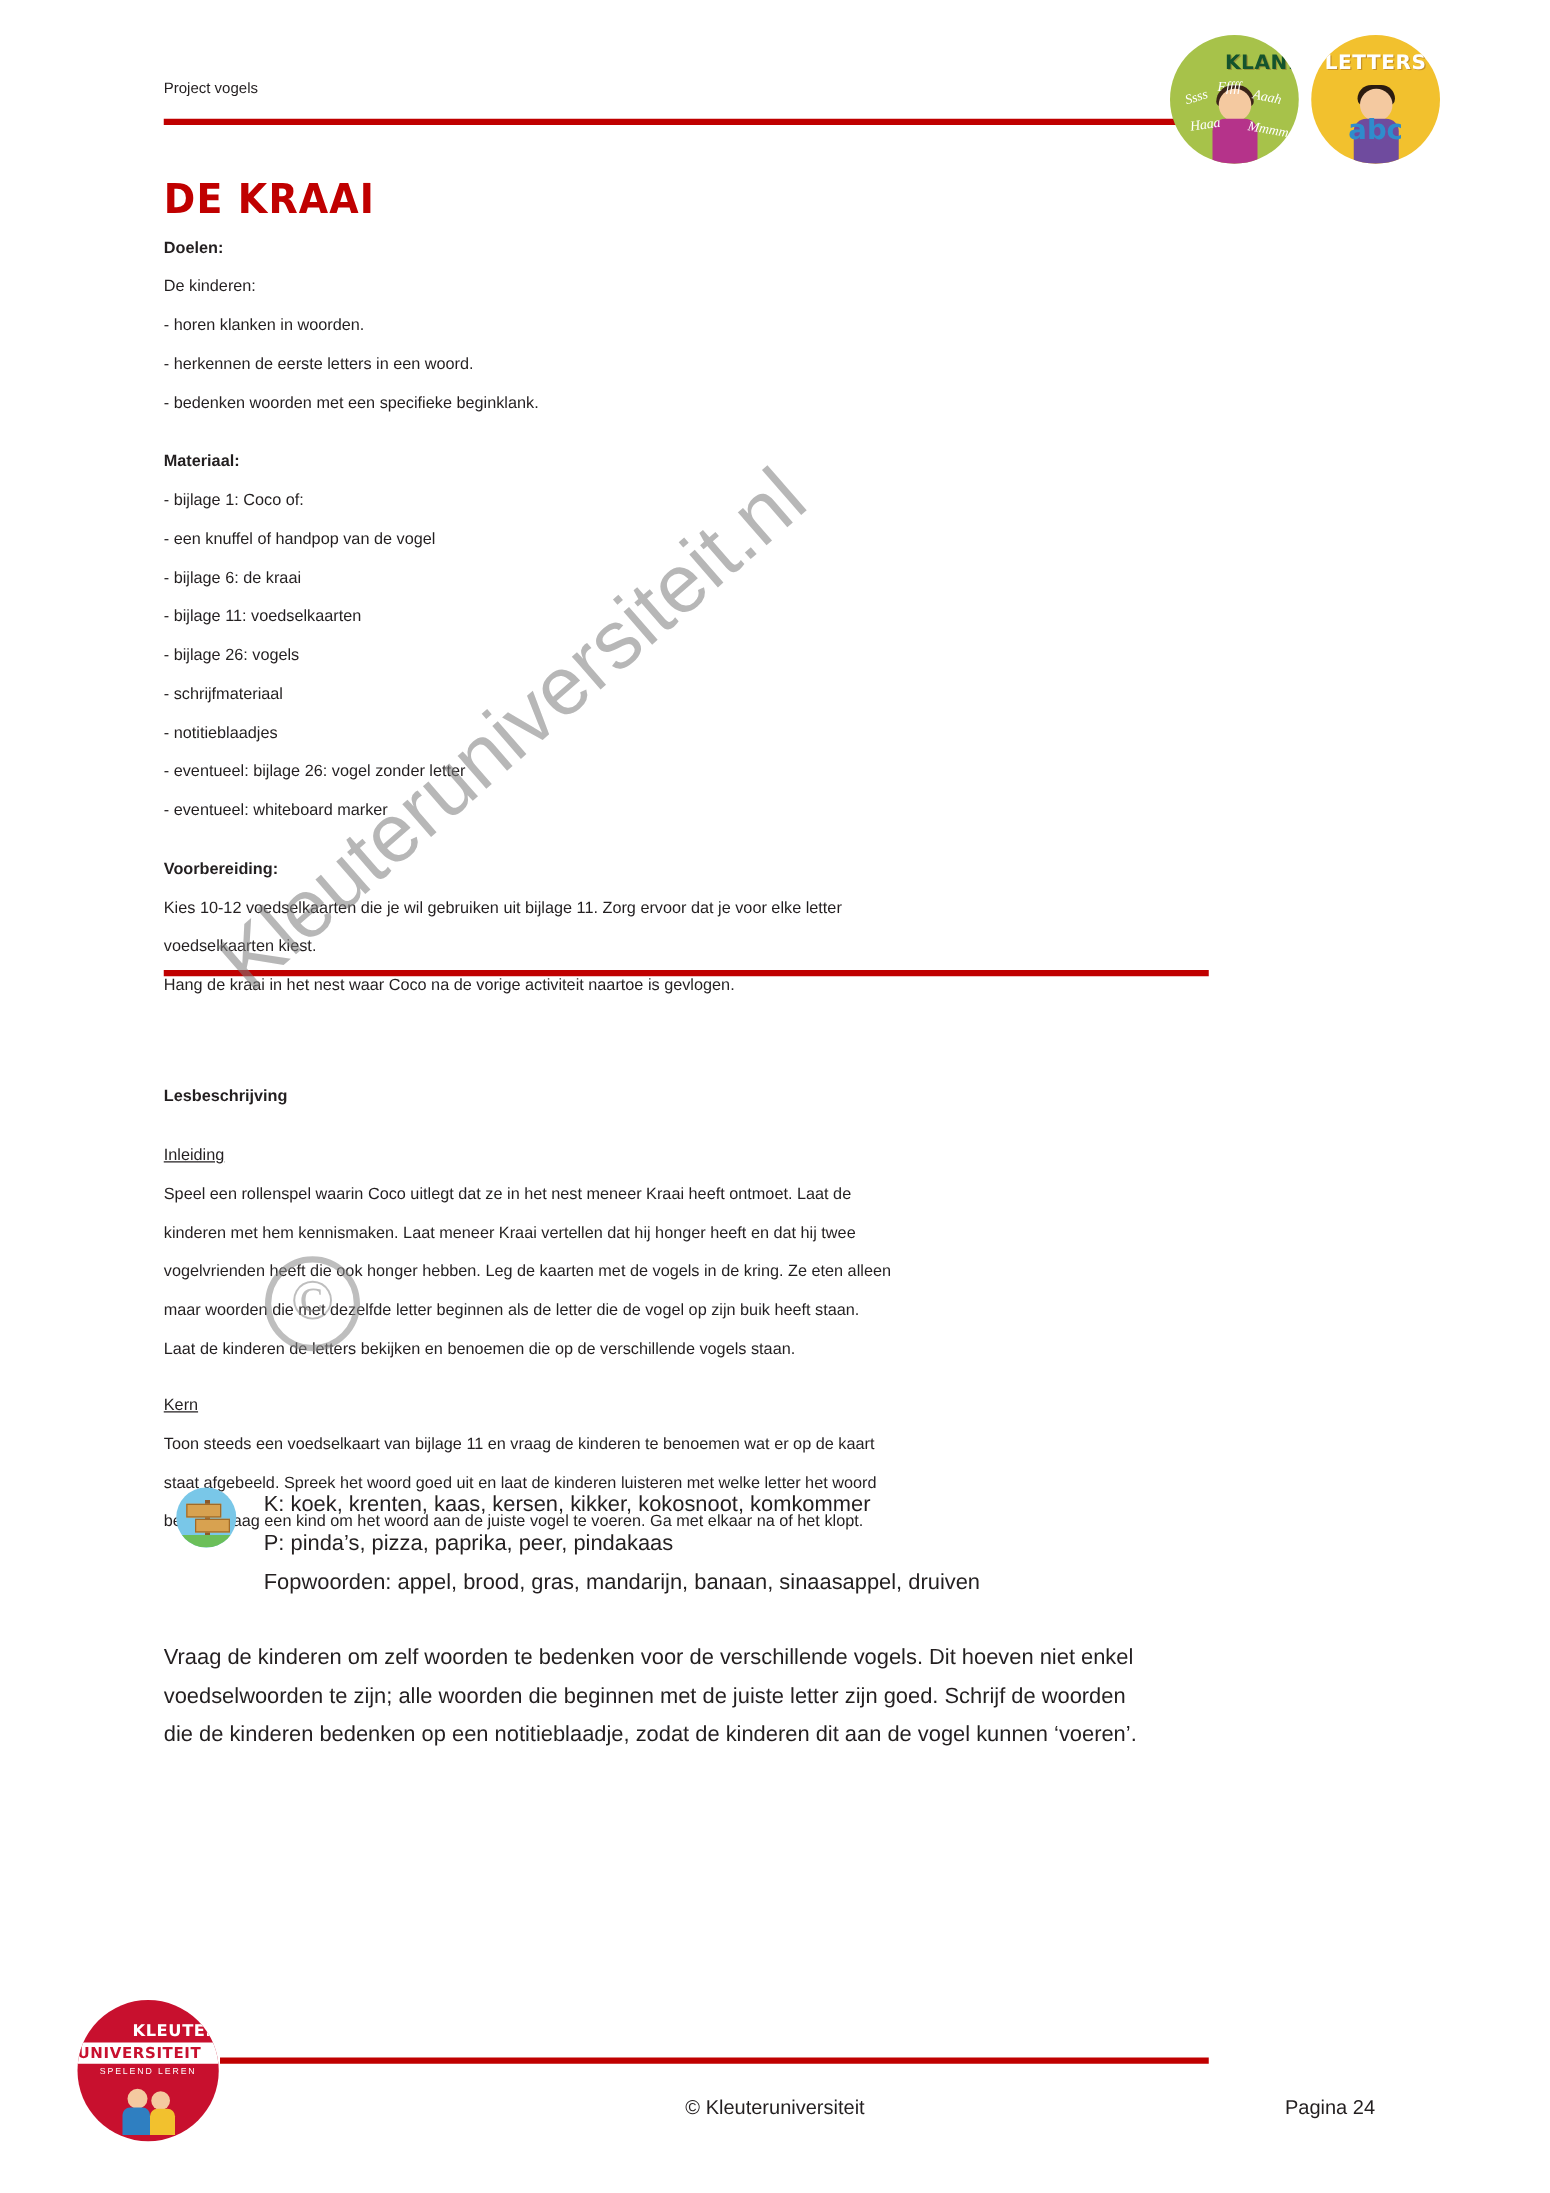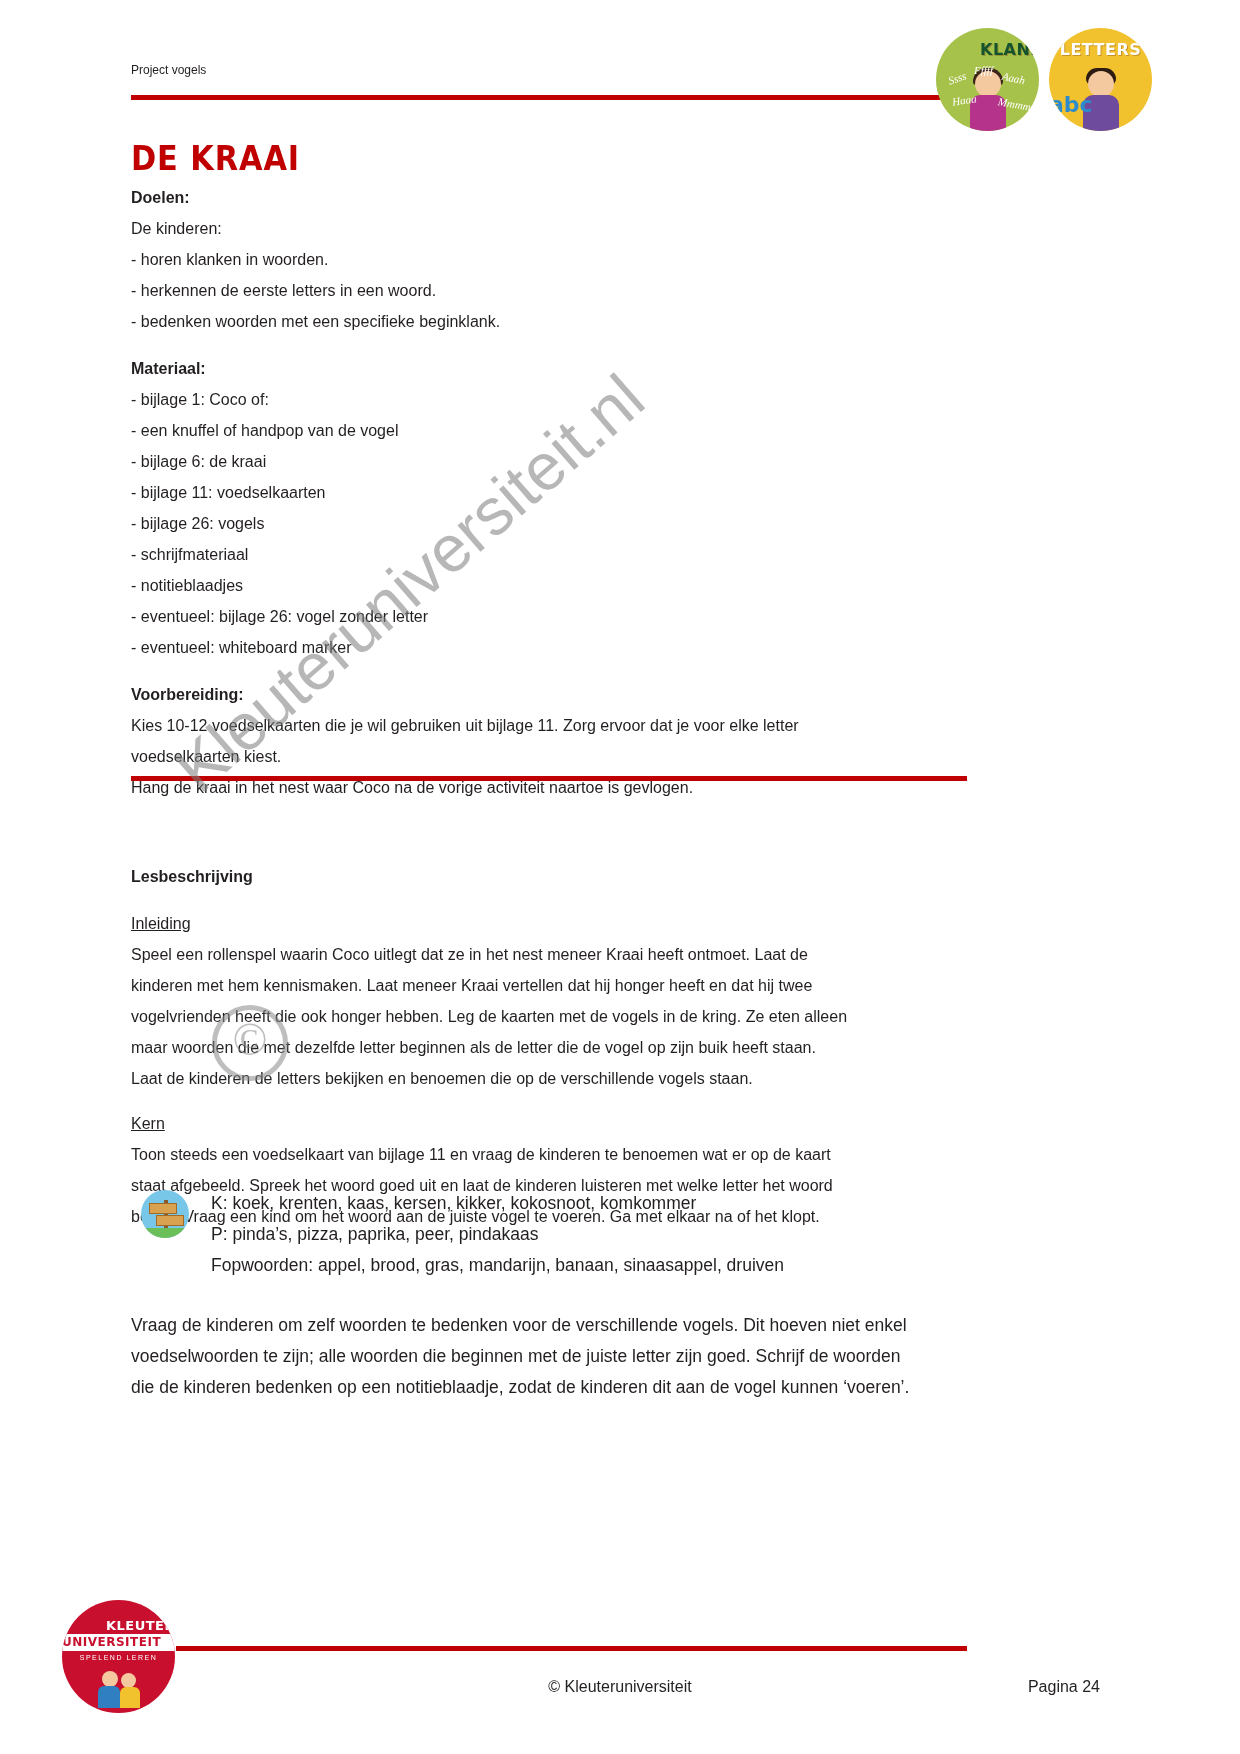--- a/index.html
+++ b/index.html
@@ -83,21 +83,21 @@
   }
   .sb1 { left: 12px; top: 44px; transform: rotate(-18deg); }
   .sb2 { left: 38px; top: 36px; }
   .sb3 { left: 66px; top: 44px; transform: rotate(12deg); }
   .sb4 { left: 16px; top: 66px; transform: rotate(-8deg); }
   .sb5 { left: 62px; top: 70px; transform: rotate(10deg); }
   .abc-text {
     position: absolute;
     left: 0; right: 0;
     bottom: 14px;
-    text-align: left;
+    text-align: center;
     font-family: "DejaVu Sans", sans-serif;
     font-weight: bold;
     font-size: 22px;
     color: #2f8ccc;
     z-index: 5;
   }
   
   .kid {
     position: absolute;
     bottom: 0;
@@ -153,21 +153,21 @@
     transform: scaleX(0.92);
     transform-origin: left top;
   }
 
   
   .content {
     position: absolute;
     left: 131px;
     top: 182px;
     width: 846px;
-    font-size: 16px;
+    font-size: 13px;
     line-height: 31px;
     color: #231f20;
   }
   .bold { font-weight: bold; }
   .sec-gap { height: 16px; }
   .u { text-decoration: underline; }
   p { margin: 0; }
 
   
   .mid-rule {

